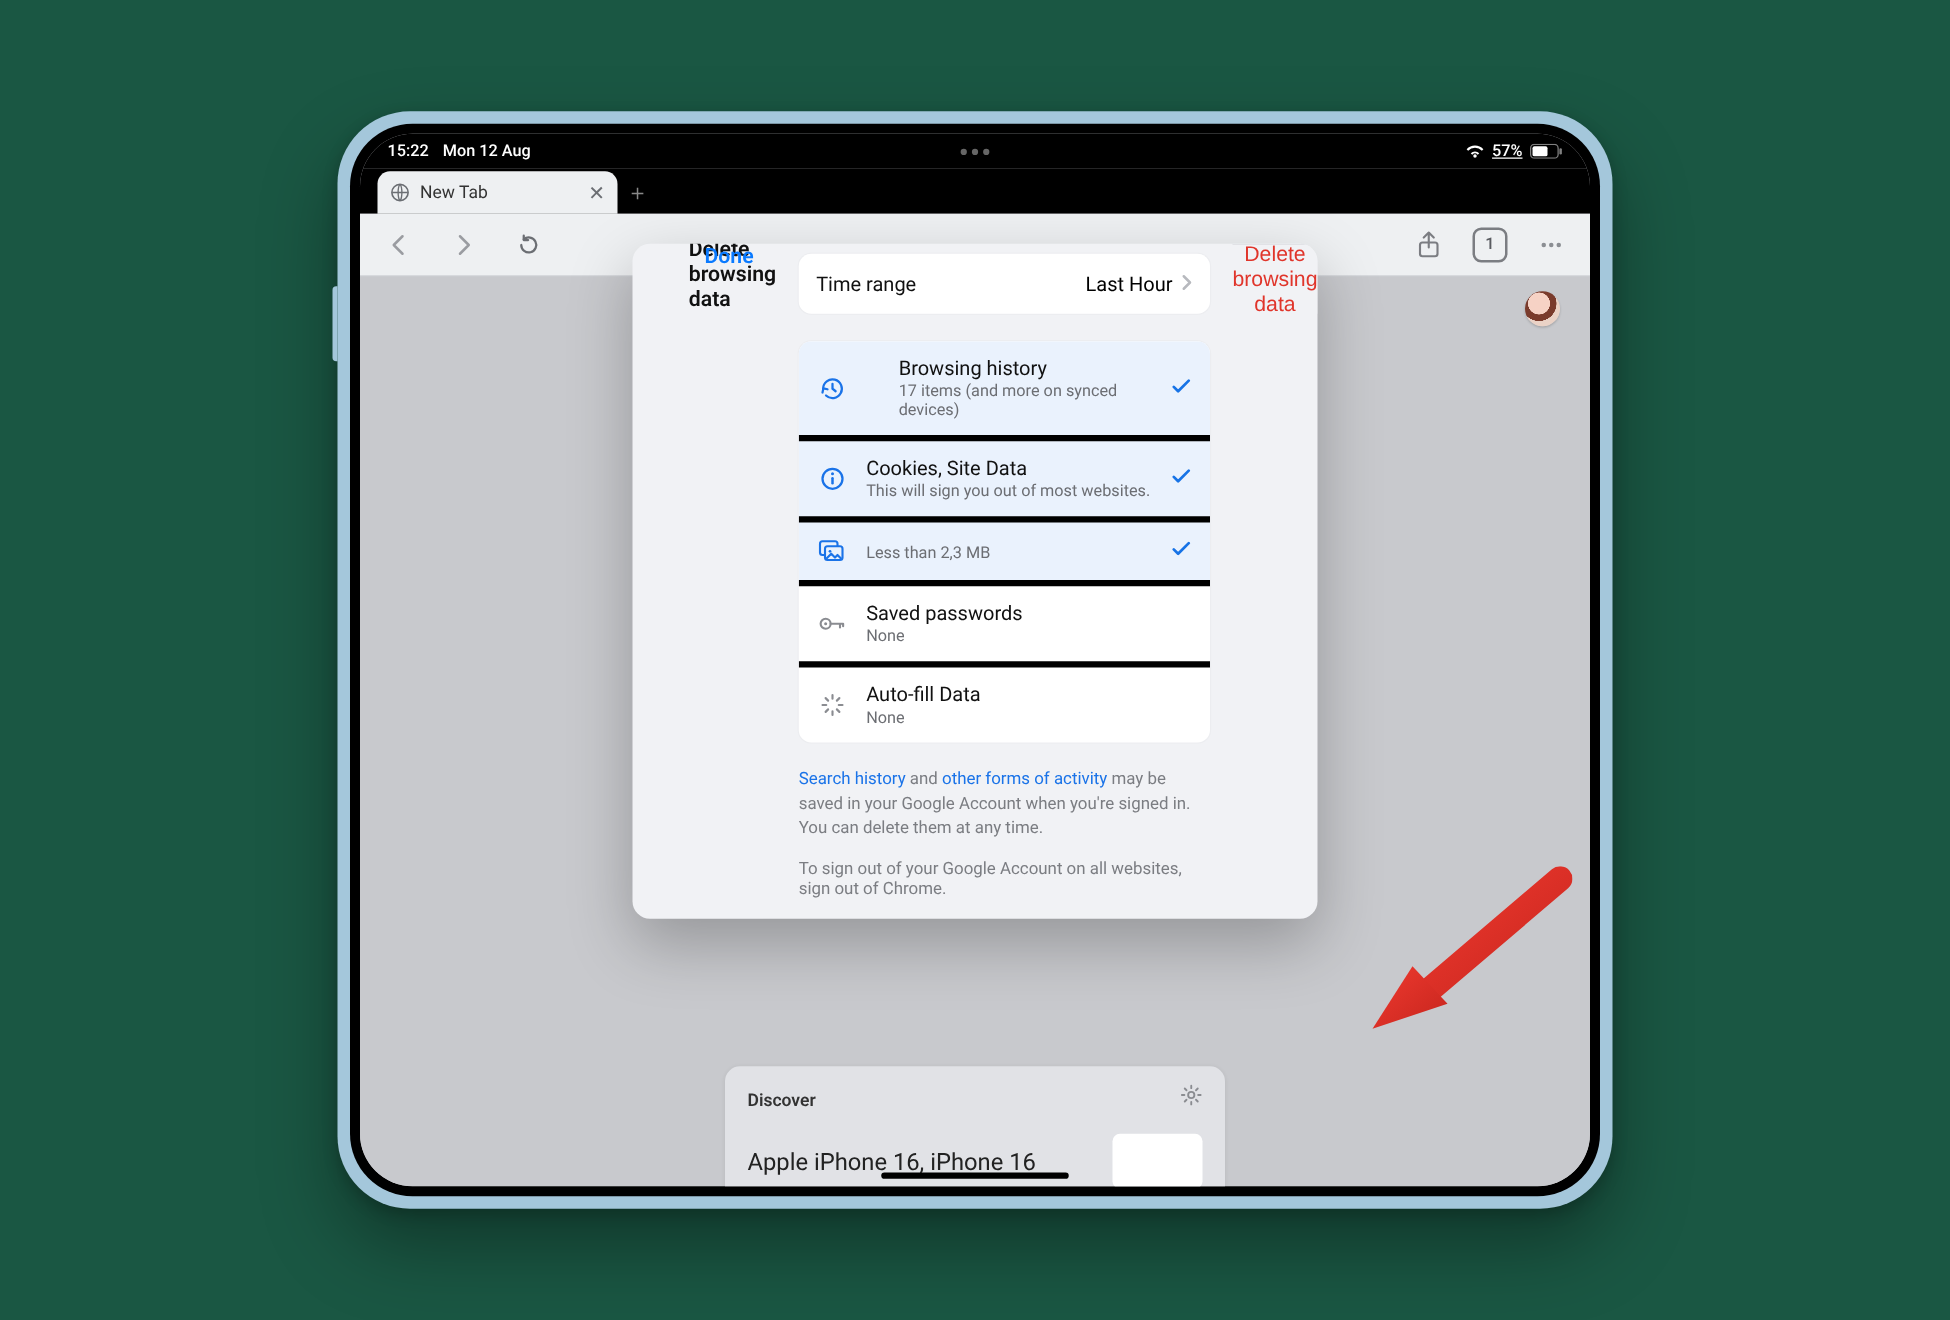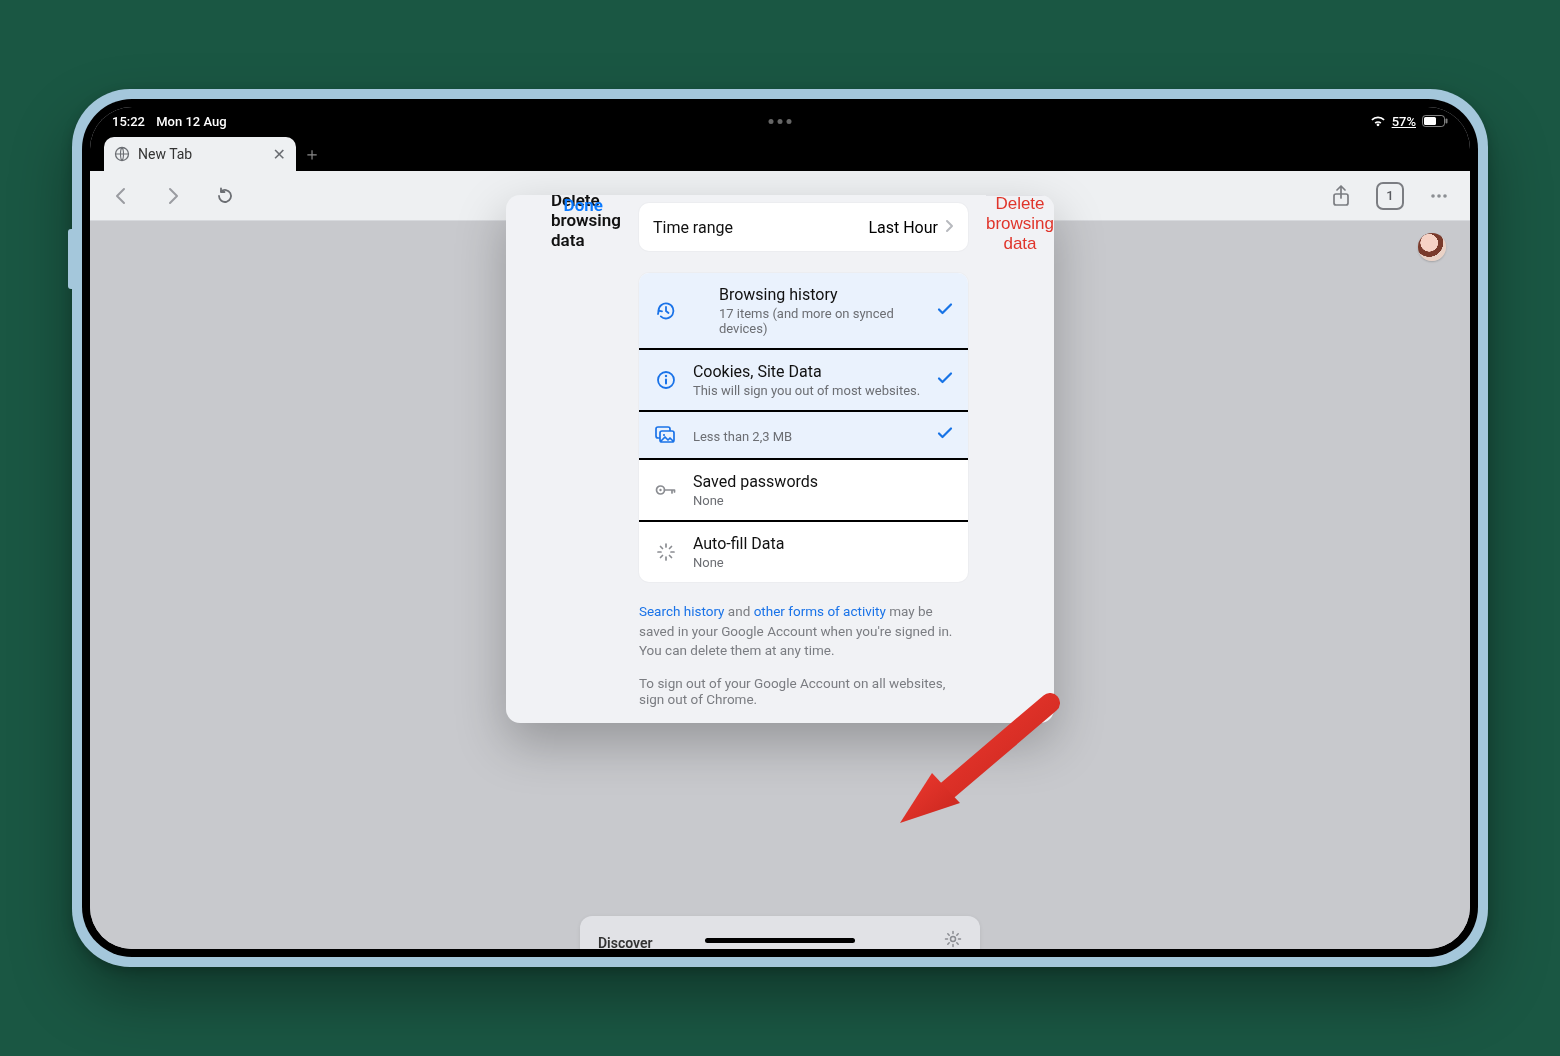--- a/index.html
+++ b/index.html
@@ -7,21 +7,21 @@
   body {
     background: #1a5743;
     font-family: -apple-system, BlinkMacSystemFont, "Segoe UI", Roboto, Helvetica, Arial, sans-serif;
     display: flex;
     align-items: center;
     justify-content: center;
     overflow: hidden;
   }
   
   .ipad {
-    width: 1416px;
+    width: 1020px;
     height: 878px;
     background: #a4c7db;
     border-radius: 58px;
     padding: 10px;
     box-shadow: 0 30px 60px rgba(0,0,0,.35), 0 4px 12px rgba(0,0,0,.2);
     position: relative;
   }
   .ipad:before { 
     content:""; position:absolute; left:-4px; top:140px; width:4px; height:60px; background:#a4c7db; border-radius:3px 0 0 3px;
   }
@@ -83,21 +83,21 @@
   .sheet {
     position:absolute; top:88px; left:50%; transform:translateX(-50%);
     width:548px; background:#f1f2f5; border-radius:14px; box-shadow:0 20px 50px rgba(0,0,0,.25);
     overflow:hidden; display:flex; flex-direction:row;padding-left:45px;
   }
   .sheet-header { position:relative; height:50px; display:flex; align-items:center; justify-content:center; font-size:17px; font-weight:600; color:#111; }
   .sheet-done { position:absolute; right:18px; top:0; height:50px; display:flex; align-items:flex-start; color:#0a7aff; font-size:17px; font-weight:600; }
   .sheet-body { padding: 8px 18px 16px 18px; }
   .group { background:#fff; border-radius:10px; overflow:hidden; box-shadow:0 0 0 1px rgba(0,0,0,.02); }
   .group + .group { margin-top:22px; }
-  .row { display:flex; align-items:center; padding:12px 14px; border-top:2px solid #000000; min-height:48px; gap:14px; }
+  .row { display:flex; align-items:center; padding:12px 14px; border-top:5px solid #000000; min-height:48px; gap:14px; }
   .group .row:first-child { border-top:none;gap:40px; }
   .row.sel { background:#eaf2fd; }
   .row-icon { width:26px; display:flex; justify-content:center; color:#1a73e8; }
   .row.unsel .row-icon { color:#8a8c91; }
   .row-main { flex:1; display:flex; flex-direction:column; }
   .row-title { font-size:16px; color:#111; }
   .row-sub { font-size:13px; color:#6c6e73; margin-top:2px; }
   .row-check { color:#1773e6; }
   .time-row { justify-content:space-between; }
   .time-row .label { font-size:16px; color:#111; }
@@ -203,20 +203,24 @@
       <div class="discover-card">
         <div class="discover-head">
           <span>Discover</span>
           <span class="discover-gear">
             <svg width="18" height="18" viewBox="0 0 18 18">
                 <circle cx="9" cy="9" r="2.5" fill="none" stroke="#8a8c91" stroke-width="1.5"></circle>
                 <path d="M9 1.5v2M9 14.5v2M1.5 9h2M14.5 9h2M3.8 3.8l1.4 1.4M12.8 12.8l1.4 1.4M14.2 3.8l-1.4 1.4M5.2 12.8l-1.4 1.4" stroke="#8a8c91" stroke-width="1.5" stroke-linecap="round"></path>
               </svg>
           </span>
         </div>
+        <div class="discover-article">
+          <span>Apple iPhone 16, iPhone 16</span>
+          <div class="article-thumb"></div>
+        </div>
       </div>
 
       <div class="sheet">
         <div class="sheet-header">
           <span>Delete browsing data</span>
           <div class="sheet-done">
             <span>Done</span>
           </div>
         </div>
         <div class="sheet-body">

